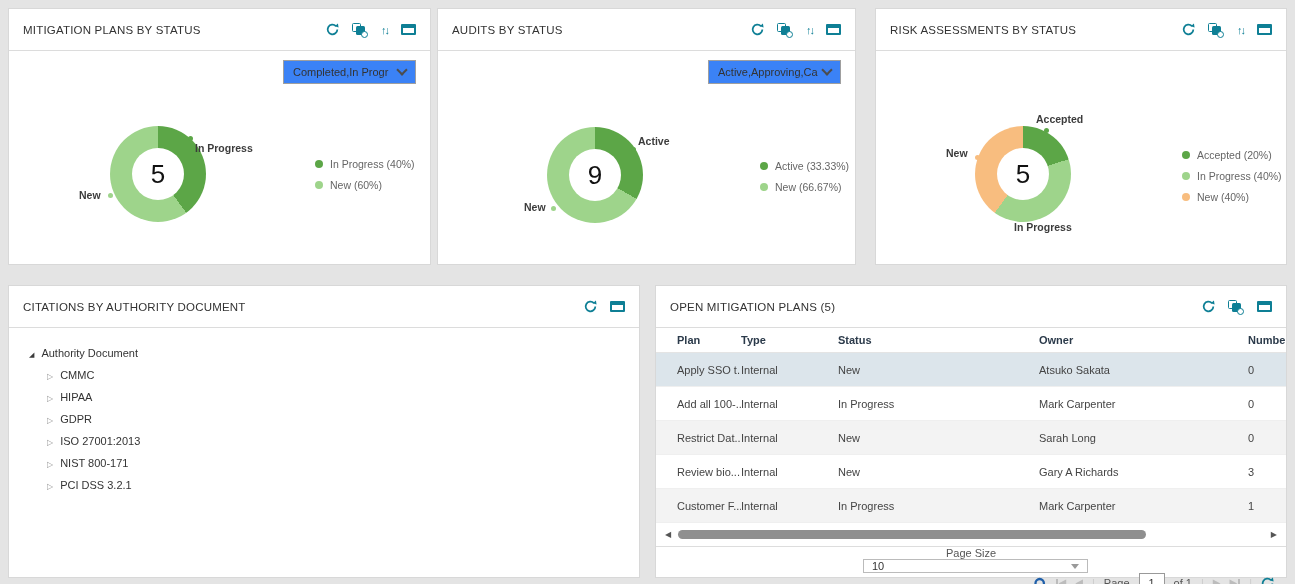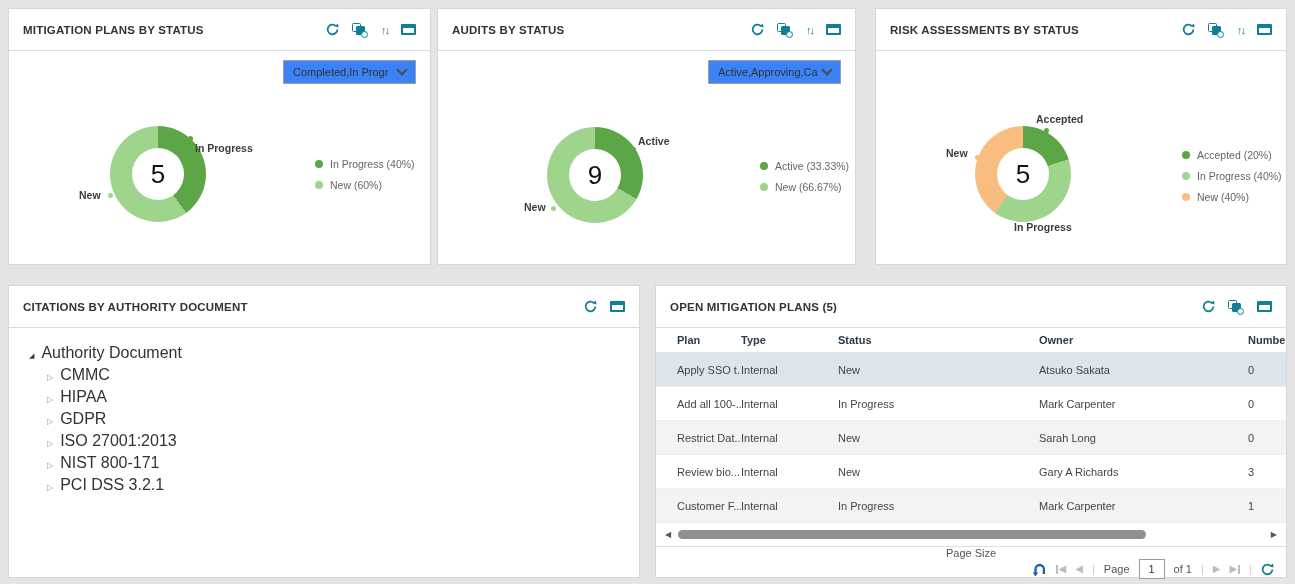--- a/index.html
+++ b/index.html
@@ -2,21 +2,21 @@
 <html><head>
 <meta charset="utf-8">
 <style>
   * { box-sizing: border-box; margin: 0; padding: 0; }
   body { font-family: "Liberation Sans", sans-serif; background: #e4e4e4; }
   .page { position: relative; width: 1295px; height: 584px; background: #e4e4e4; overflow: hidden; }
 
   .panel { position: absolute; background: #fff; border: 1px solid #d8d8d8; }
   .phead { height: 42px; display: flex; align-items: center; justify-content: space-between;
            padding: 0 14px; border-bottom: 1px solid #dcdcdc; }
-  .ptitle { font-size: 11.5px; font-weight: 700; color: #333; letter-spacing: .2px; }
+  .ptitle { font-size: 11.5px; font-weight: 400; color: #333; letter-spacing: .2px; }
   .picons { display: flex; align-items: center; gap: 13px; color: #0e7f95; }
   .icbtn { display: inline-flex; align-items: center; justify-content: center; cursor: pointer; }
 
   
   .ic-win { width: 15px; height: 11px; border: 2px solid currentColor; border-top-width: 4px; border-radius: 1px; }
   .ic-sort::before { content: "↑↓"; font-size: 11px; font-weight: 700; letter-spacing: -2px; }
   .ic-export { position: relative; width: 16px; height: 14px; }
   .ic-export .bx { position: absolute; left: 0; top: 0; width: 9px; height: 9px; border: 1.6px solid currentColor; border-radius: 1.5px; }
   .ic-export .fx { position: absolute; left: 4px; top: 3px; width: 9px; height: 9px; background: currentColor; border-radius: 1.5px; }
   .ic-export .ck { position: absolute; right: 0; bottom: -1px; width: 7px; height: 7px; border: 1.5px solid currentColor; border-radius: 50%; background: #fff; }
@@ -34,21 +34,21 @@
   .donut::before { content: ""; position: absolute; inset: 22px; background: #fff; border-radius: 50%; }
   .dtotal { position: relative; font-size: 26px; color: #111; }
   .callout { position: absolute; font-size: 10.5px; font-weight: 600; color: #3c3c3c; white-space: nowrap; }
   .cdot { position: absolute; width: 5px; height: 5px; border-radius: 50%; }
 
   .legend { position: absolute; display: flex; flex-direction: column; gap: 9px; }
   .litem { display: flex; align-items: center; gap: 7px; font-size: 10.5px; color: #666; cursor: pointer; }
   .ldot { width: 8px; height: 8px; border-radius: 50%; flex: 0 0 auto; }
 
   
-  .tree { padding: 14px 0 0 20px; font-size: 16px; color: #333; }
+  .tree { padding: 14px 0 0 20px; font-size: 11px; color: #333; }
   .trow { height: 22px; display: flex; align-items: center; gap: 7px; cursor: pointer; white-space: nowrap; }
   .trow.child { margin-left: 18px; }
   .caret-open::before { content: "◢"; font-size: 7px; color: #3a3a3a; }
   .caret-closed::before { content: "▷"; font-size: 8px; color: #999; }
 
   
   .grid-row { display: grid; grid-template-columns: 64px 97px 201px 209px auto; padding-left: 21px;
               align-items: center; font-size: 11px; }
   .thead-row { height: 25px; font-weight: 700; color: #2b3a4a; border-bottom: 1px solid #e4e4e4; cursor: pointer; }
   .tbody-row { height: 34px; color: #444; border-bottom: 1px solid #efefef; cursor: pointer; }
@@ -330,20 +330,24 @@
     </div>
 
     <div class="hscroll">
       <span class="sarrow left"></span>
       <div class="sthumb"></div>
       <span class="sarrow right"></span>
     </div>
 
     <div class="pagebar">
       <span>Page Size</span>
+      <div class="psizesel">
+        <span>10</span>
+        <span class="selchev"></span>
+      </div>
       <div class="pright">
         <span class="icbtn">
             <svg width="16" height="16" viewBox="0 0 16 16">
               <path d="M4.5 13 V8.2 a4.2 4.2 0 0 1 8.4 0 V13" fill="none" stroke="#1f5fa9" stroke-width="2.3"></path>
               <path d="M1.8 11.4 L7.2 11.4 L4.5 15.6 Z" fill="#1f5fa9"></path>
             </svg>
           </span>
         <span class="pgbtn">
             <i class="vbar"></i>
             <span class="tri">◀</span>

